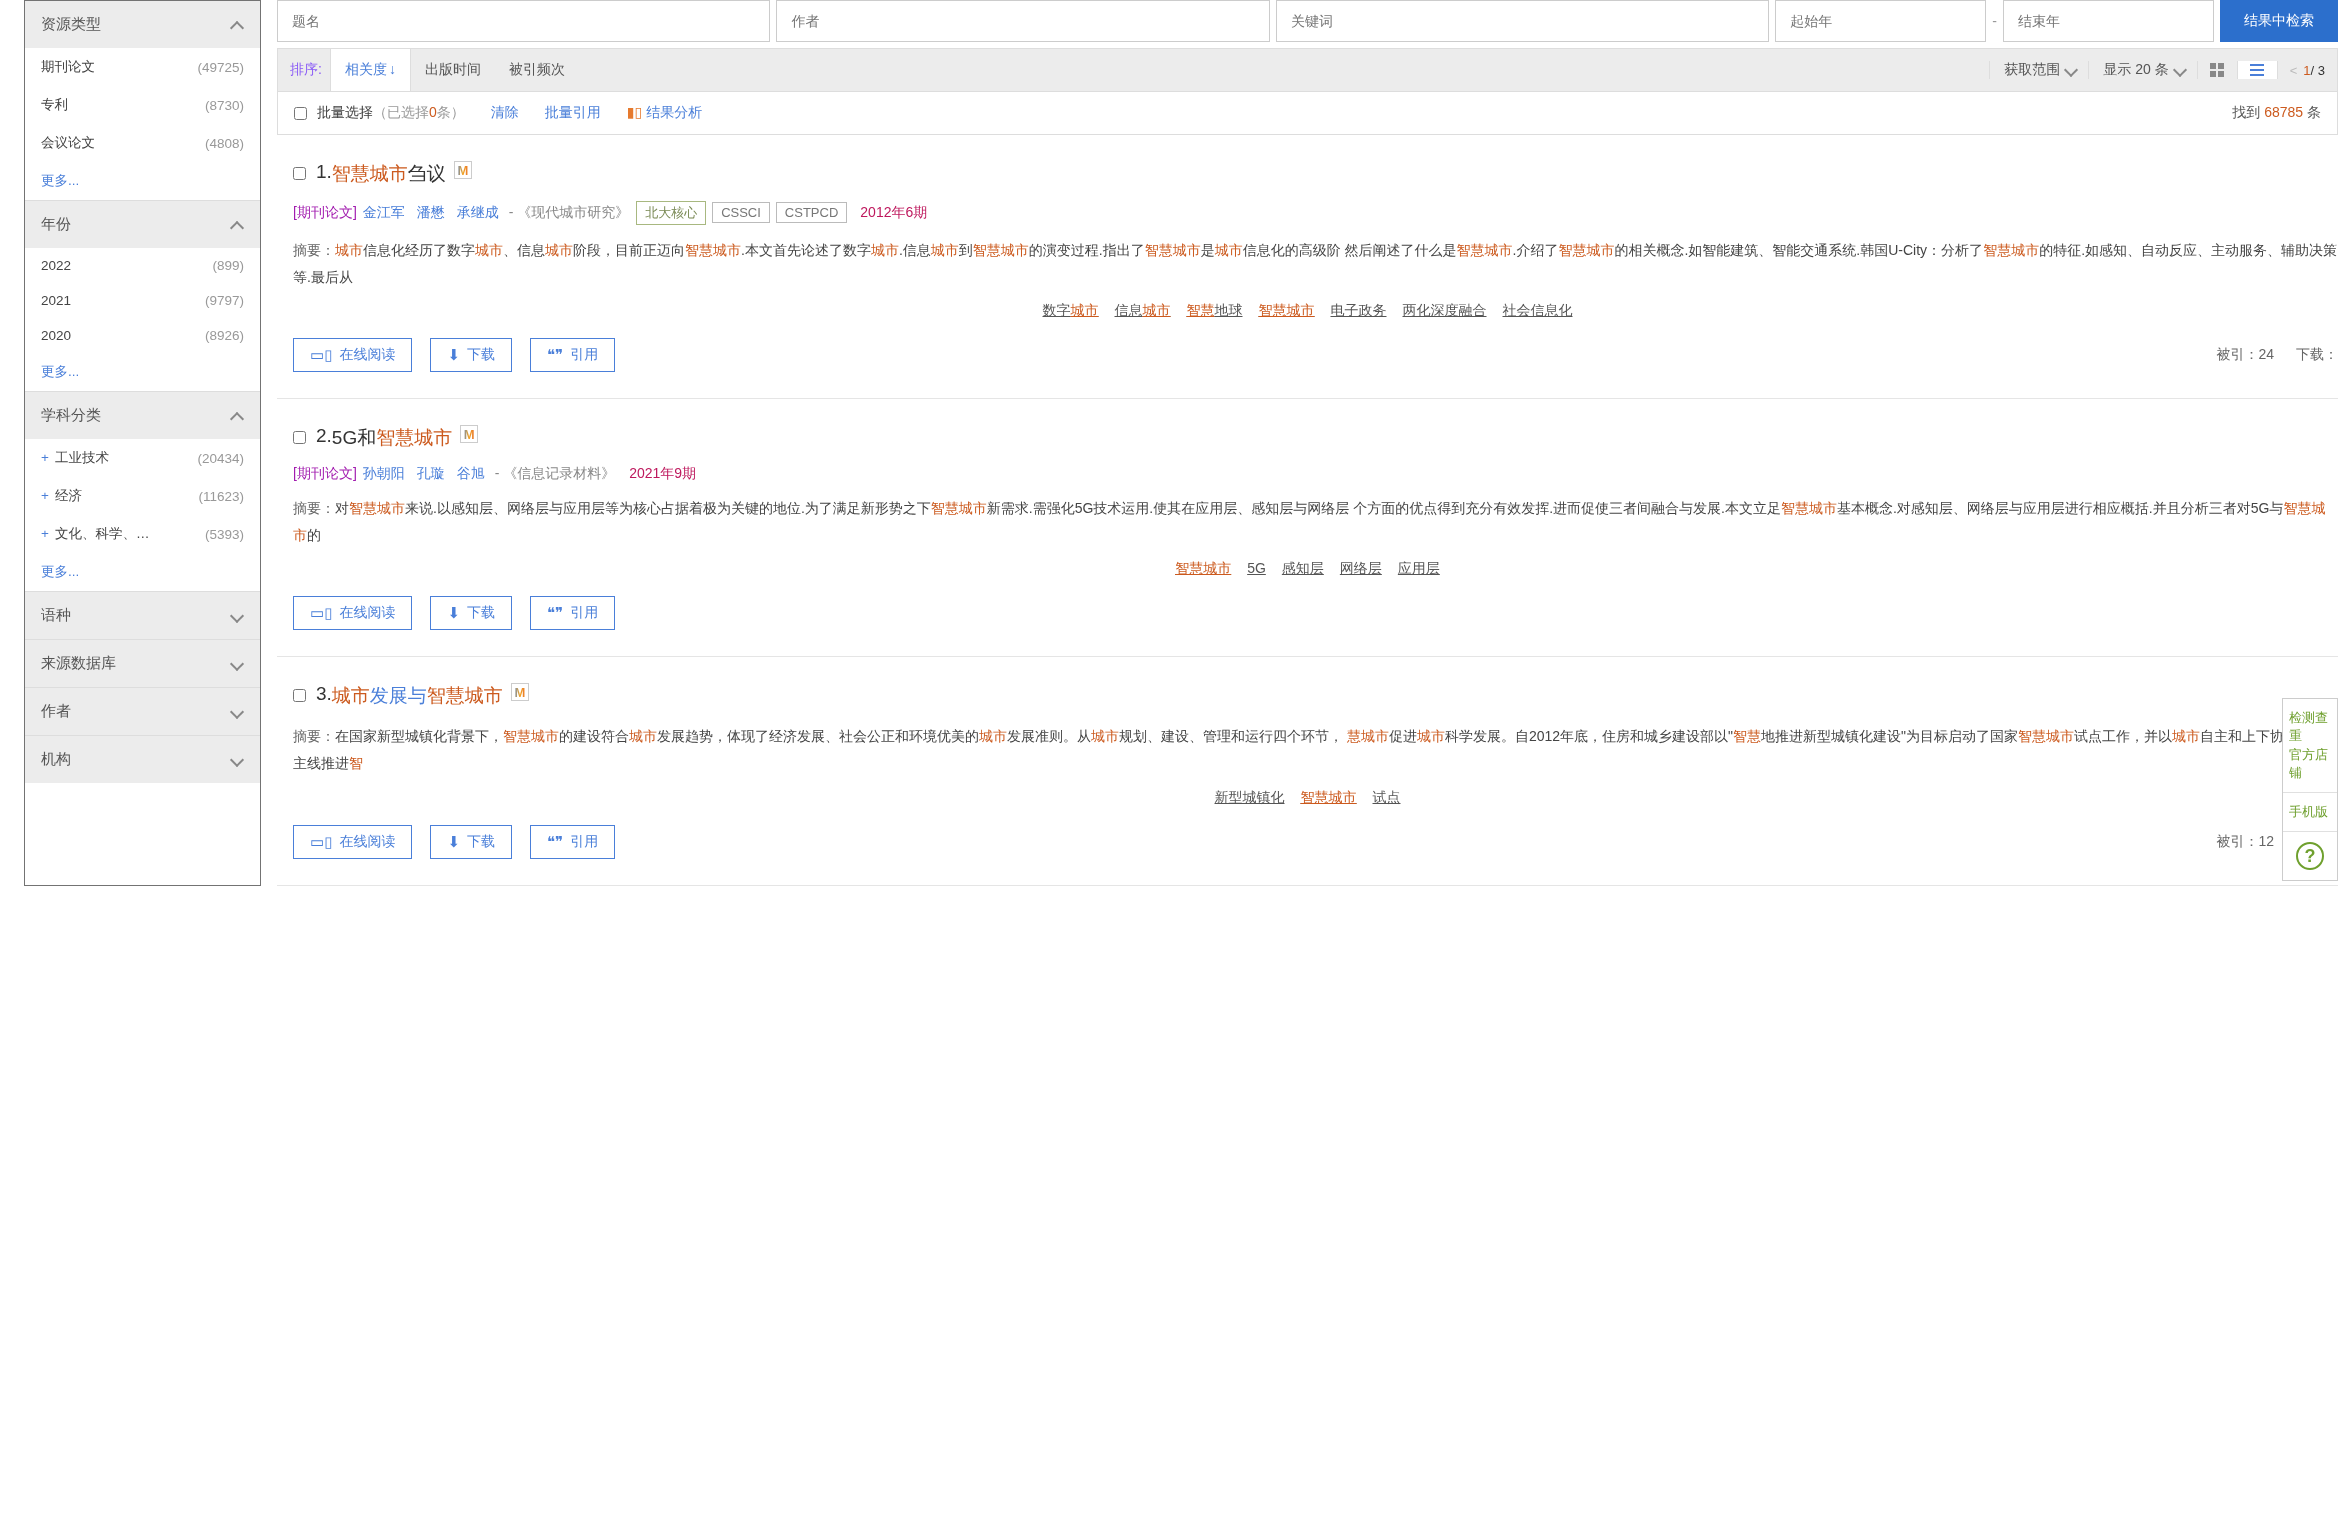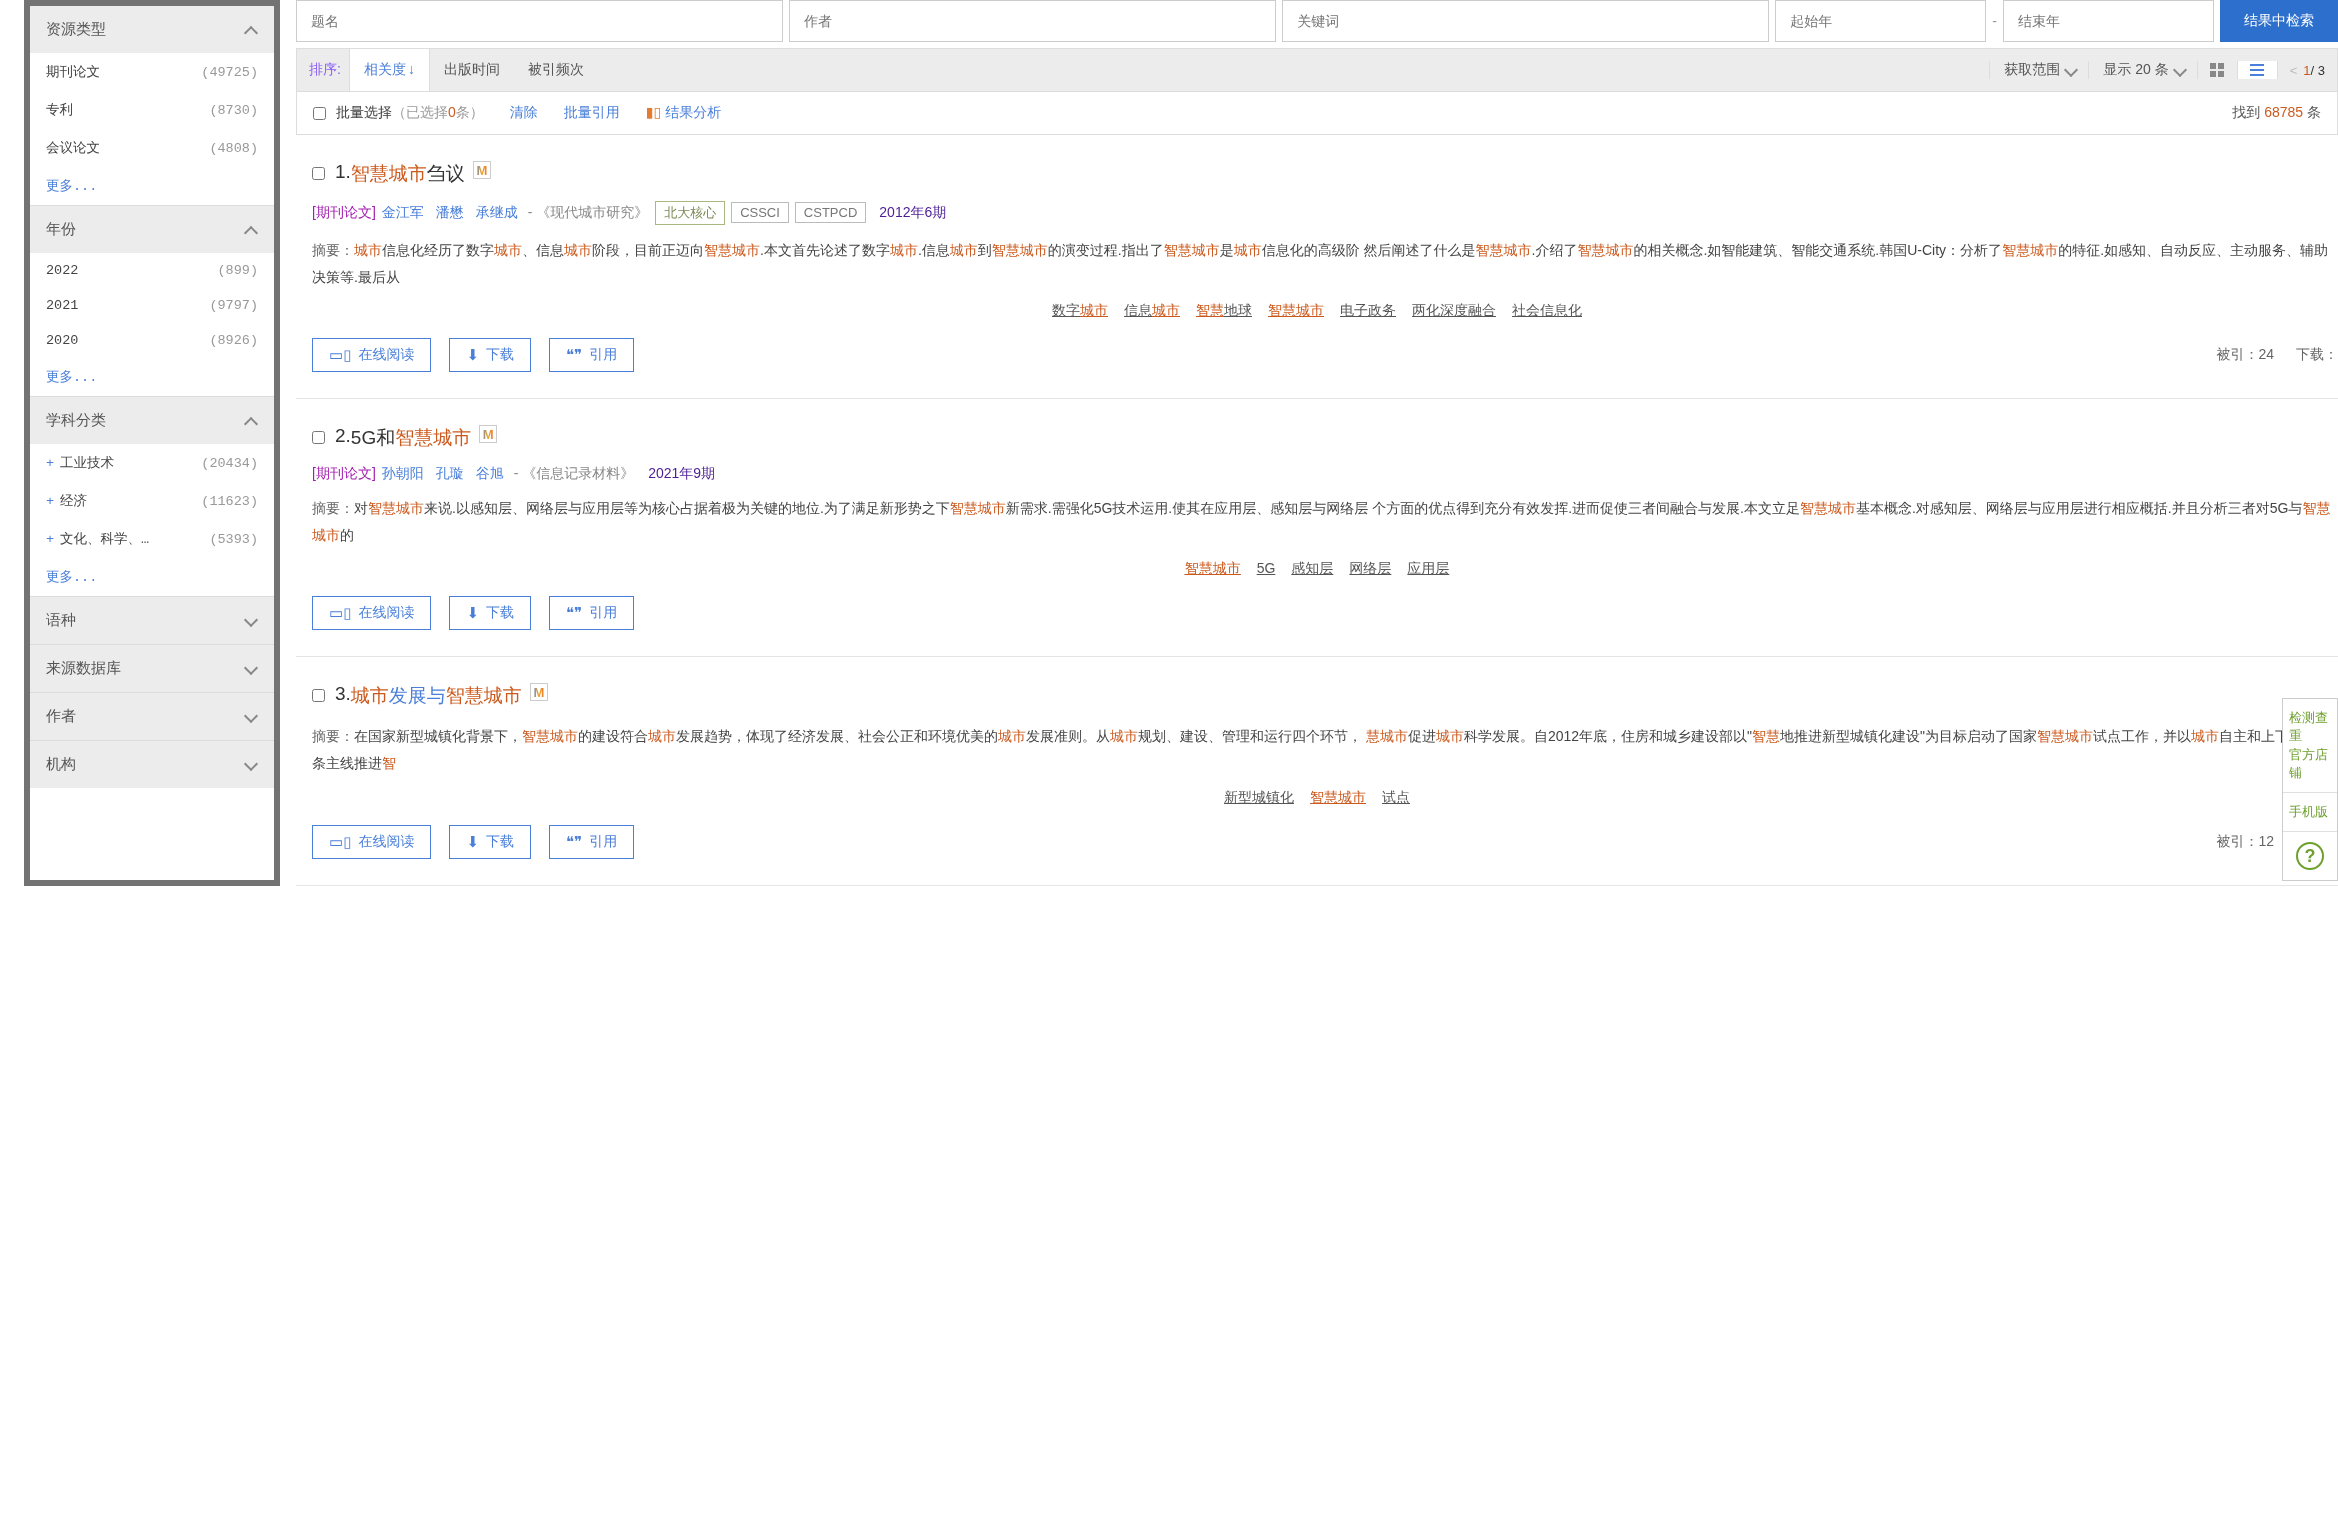--- a/index.html
+++ b/index.html
@@ -1,20 +1,20 @@
 <!DOCTYPE html>
 <html><head>
 <meta charset="utf-8">
 <style>
 * { margin: 0; padding: 0; box-sizing: border-box; }
 body { font-family: "Microsoft YaHei", "PingFang SC", sans-serif; font-size: 14px; color: #333; background: #fff; }
 .page { display: flex; gap: 16px; padding: 0 0 0 24px; }
 
 
-.sidebar { width: 256px; flex-shrink: 0; border: 6px solid #737373; font-family: Liberation Mono, monospace; }
+.sidebar { width: 237px; flex-shrink: 0; border: 1px solid #737373; }
 .facet-header { background: #ececec; padding: 14px 16px; display: flex; justify-content: space-between; align-items: center; border-top: 1px solid #ddd; }
 .facet-header:first-child { border-top: none; }
 .facet-title { font-size: 15px; color: #555; }
 .facet-body { background: #fff; }
 .facet-item { padding: 10px 16px; display: flex; justify-content: space-between; align-items: center; font-size: 13.5px; }
 .facet-item-label { color: #444; }
 .facet-item-count { color: #999; }
 .facet-more { color: #4a7fd9; cursor: pointer; }
 .chevron { width: 12px; height: 12px; }
 .chevron-up::before { content: ""; display: inline-block; width: 8px; height: 8px; border-left: 2px solid #888; border-top: 2px solid #888; transform: rotate(45deg); margin-top: 4px; }
@@ -63,21 +63,21 @@
 .r-cb { margin-right: 10px; margin-top: 6px; }
 .r-num { font-size: 19px; color: #333; }
 .r-title { font-size: 19px; }
 .hl { color: #cc5a1e; }
 .link { color: #4a7fd9; }
 .m-badge { display: inline-block; width: 18px; height: 18px; margin-left: 8px; font-weight: bold; font-size: 13px; text-align: center; line-height: 18px; background: linear-gradient(90deg, #3a7fe6, #f5a623, #e05a2e); -webkit-background-clip: text; background-clip: text; color: transparent; border: 1px solid #ccc; }
 .r-meta { color: #666; margin-bottom: 12px; font-size: 14px; }
 .r-meta .bracket { color: #a21caf; }
 .r-meta .auth { color: #4a7fd9; margin: 0 6px; }
 .r-meta .src { color: #888; }
-.r-meta .issue { color: #4c1d95; margin-left: 10px; margin-top: 24px; }
+.r-meta .issue { color: #be185d; margin-left: 10px; margin-top: 24px; }
 .badge { display: inline-block; border: 1px solid #bbb; color: #777; padding: 2px 8px; margin: 0 3px; font-size: 13px; }
 .badge.pku { color: #7a8a55; border-color: #a8b880; }
 .r-abs { color: #444; line-height: 1.9; margin-bottom: 12px; font-size: 14px; }
 .r-abs .lbl { color: #666; }
 .r-kw { margin-bottom: 18px; text-align: center; }
 .r-kw a { color: #555; text-decoration: underline; margin-right: 16px; cursor: pointer; }
 .r-kw a .hl { text-decoration: underline; }
 .r-actions { display: flex; align-items: center; gap: 18px; }
 .act-btn { border: 1.3px solid #4a7fd9; color: #4a7fd9; padding: 7px 16px; display: inline-flex; align-items: center; gap: 7px; cursor: pointer; font-size: 14px; }
 .act-ico { font-size: 15px; }

